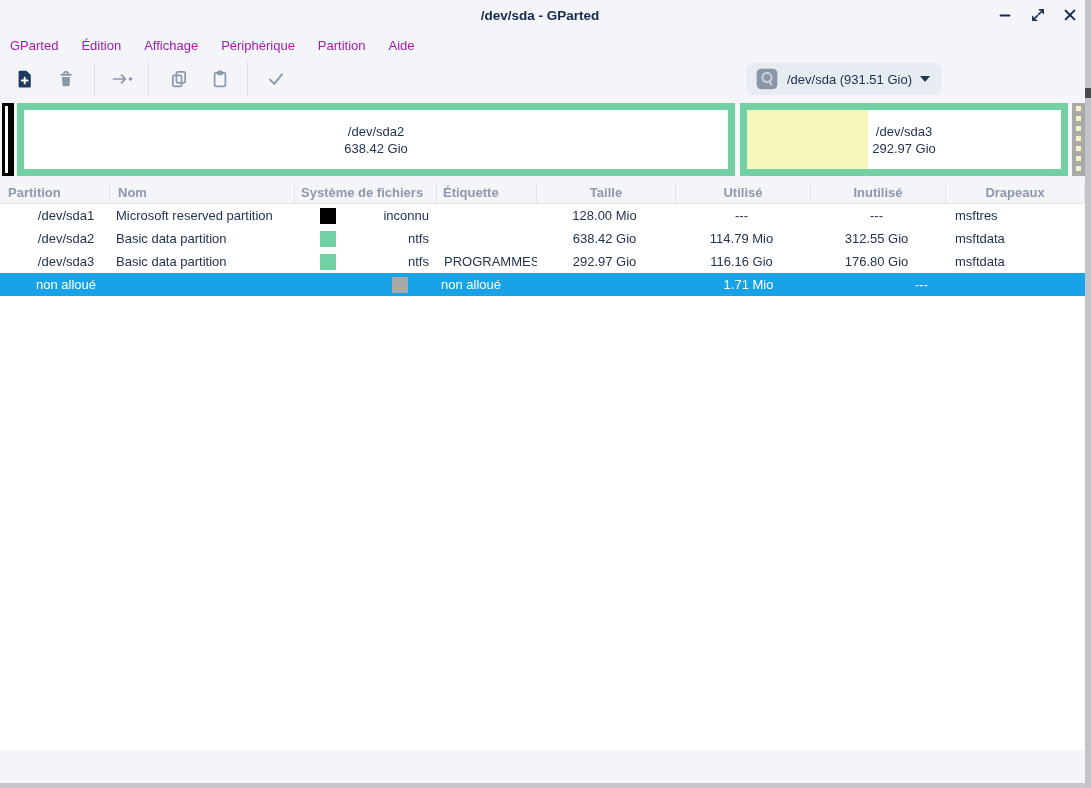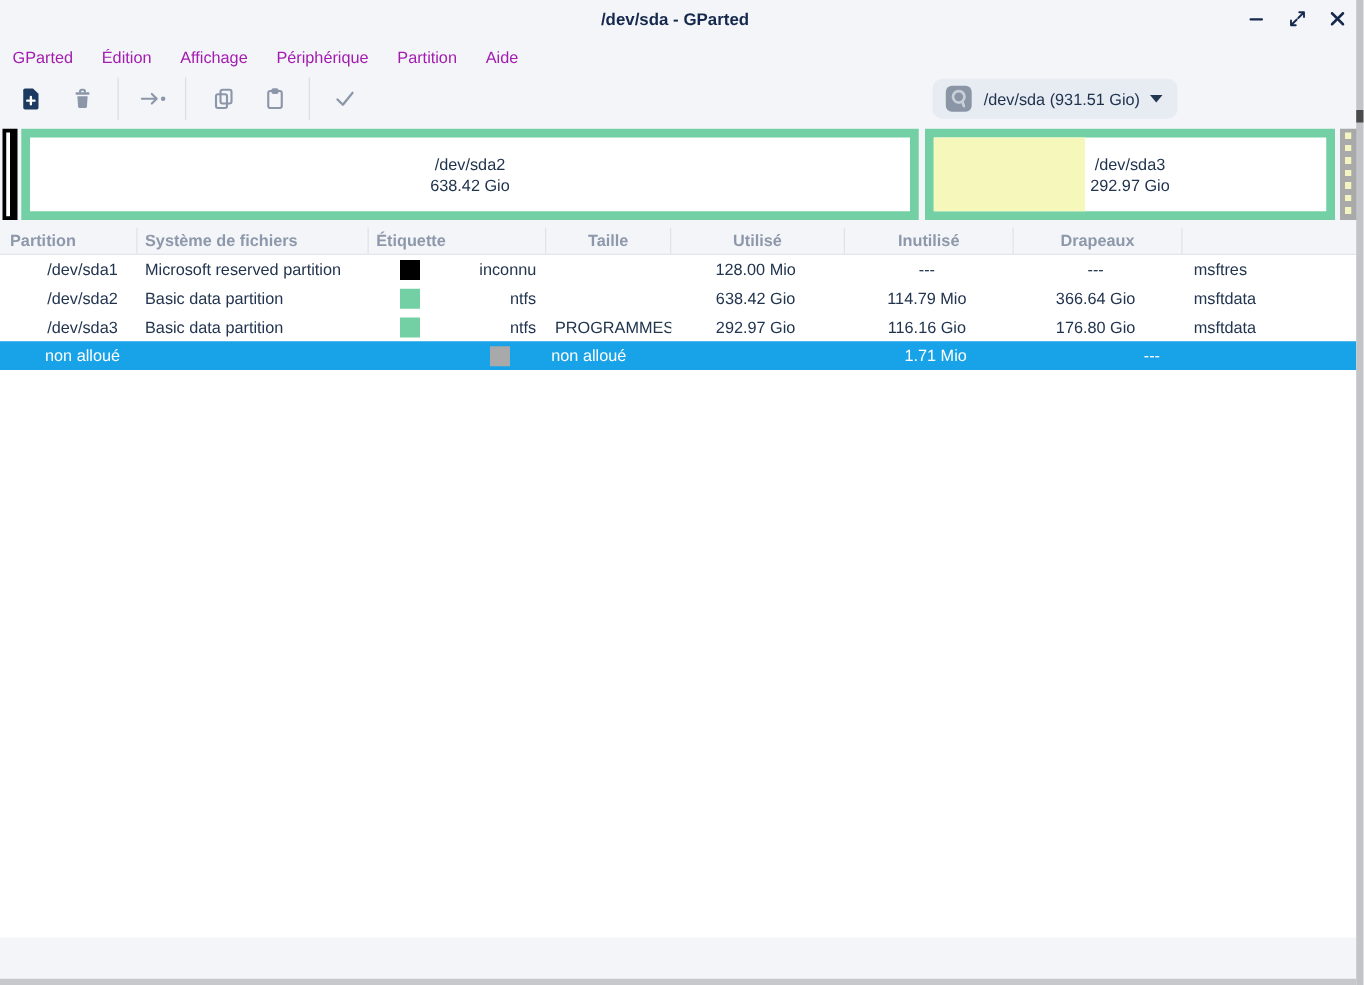--- a/index.html
+++ b/index.html
@@ -180,20 +180,21 @@
     </div>
     <div class="seg seg-unalloc">
         <div class="dashes"></div>
       </div>
   </div>
 
   <div class="table-bg"></div>
 
   <div class="thead grid-row">
     <div class="th l">Partition</div>
+    <div class="th l">Nom</div>
     <div class="th l2">Système de fichiers</div>
     <div class="th l2">Étiquette</div>
     <div class="th c">Taille</div>
     <div class="th c">Utilisé</div>
     <div class="th c">Inutilisé</div>
     <div class="th c">Drapeaux</div>
   </div>
 
   <div class="rows">
 
@@ -223,21 +224,21 @@
           <span>/dev/sda2</span>
         </div>
       <div class="td c-nom">Basic data partition</div>
       <div class="td c-fs">
         <span class="fs-square" style="background-color: rgb(115, 208, 165);"></span>
         <span class="fs-text">ntfs</span>
       </div>
       <div class="td c-label"></div>
       <div class="td num">638.42 Gio</div>
       <div class="td num">114.79 Mio</div>
-      <div class="td num">366.64 Gio</div>
+      <div class="td num">312.55 Gio</div>
       <div class="td c-flags">msftdata</div>
     </div>
 
     <div class="trow grid-row">
       <div class="td c-part">
           <span>/dev/sda3</span>
         </div>
       <div class="td c-nom">Basic data partition</div>
       <div class="td c-fs">
         <span class="fs-square" style="background-color: rgb(115, 208, 165);"></span>

